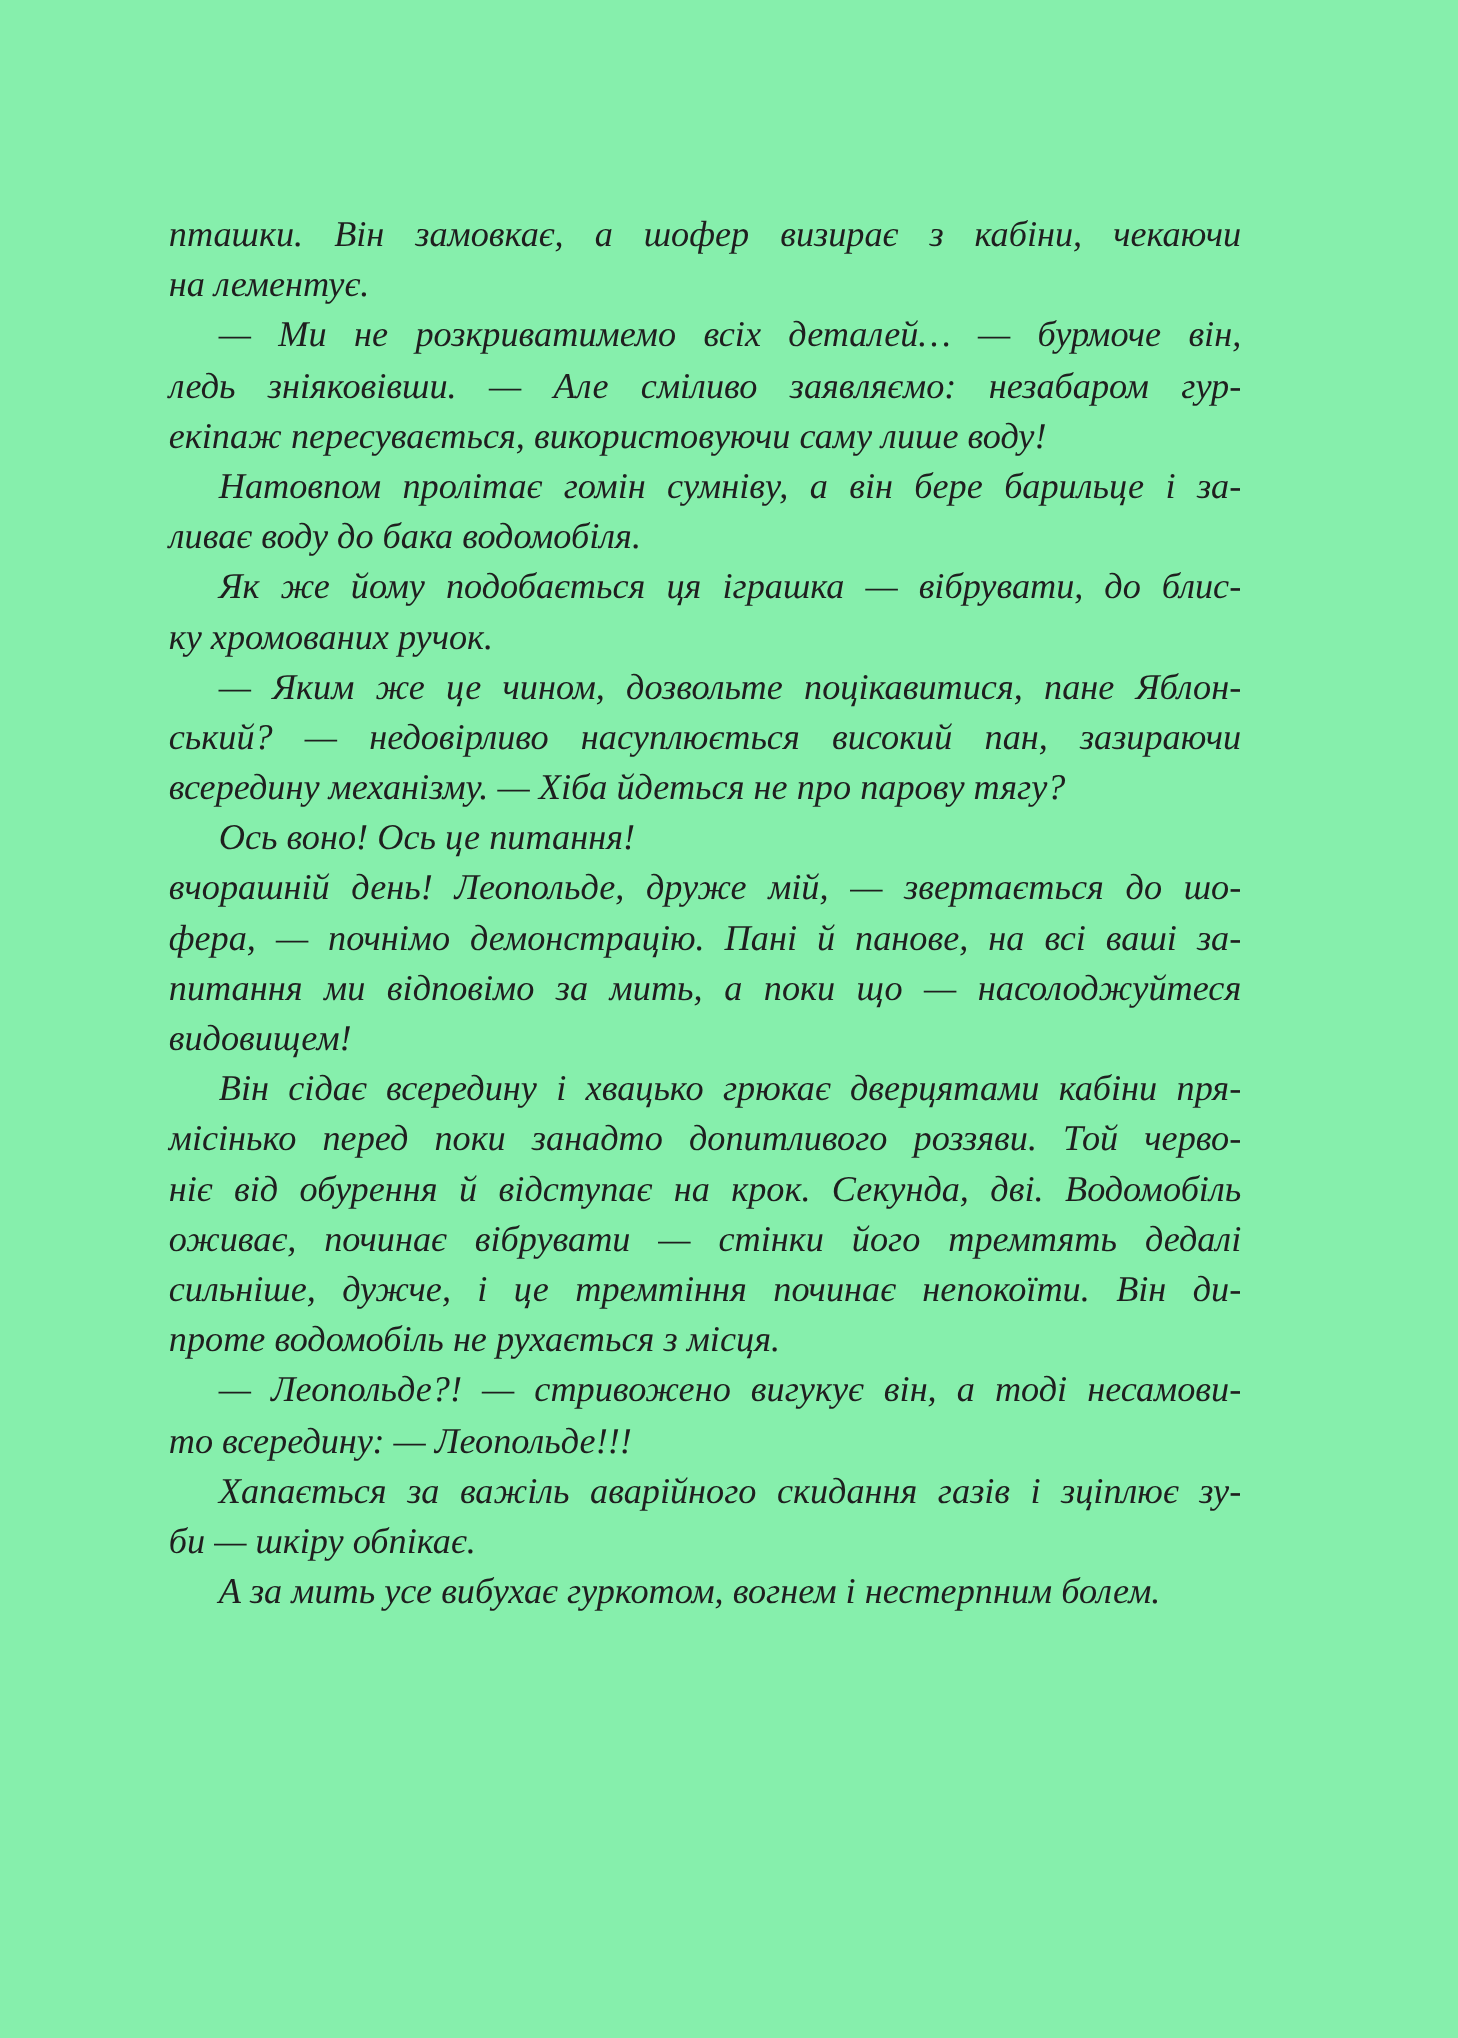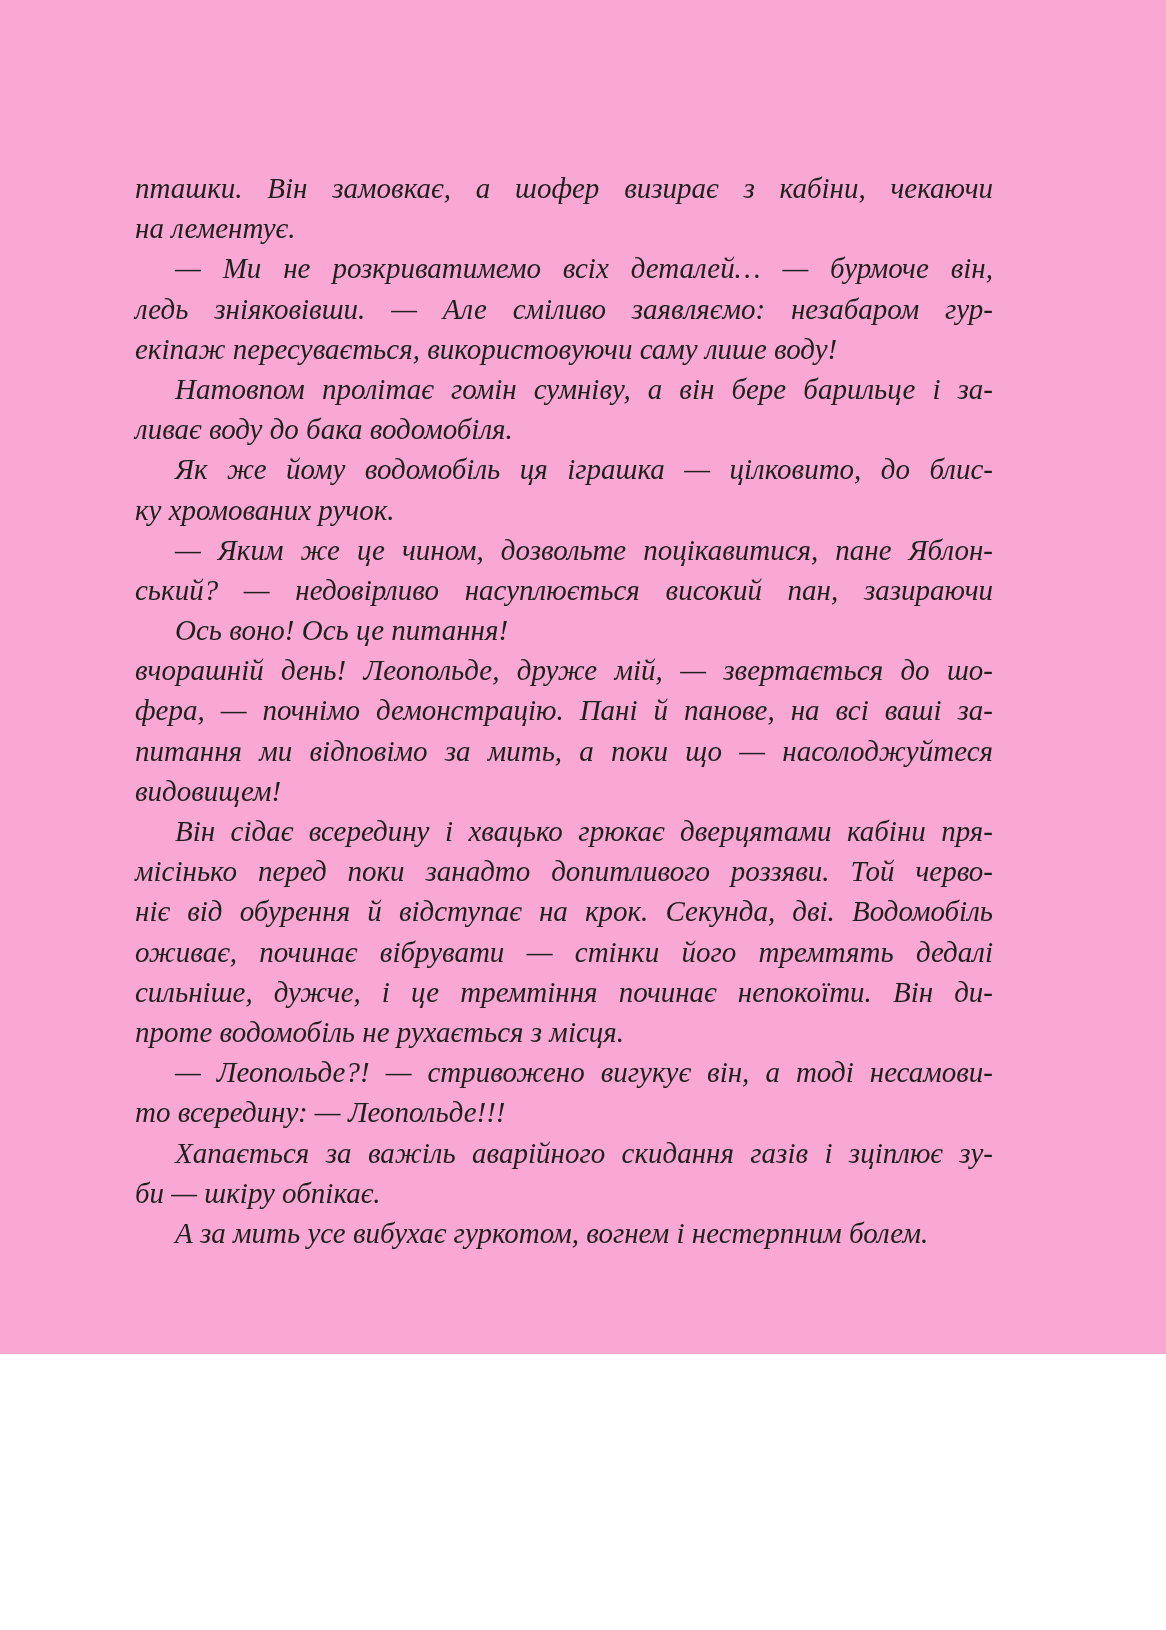--- a/index.html
+++ b/index.html
@@ -3,22 +3,22 @@
 <meta charset="utf-8">
 <style>
   html, body {
     margin: 0;
     padding: 0;
     background: #ffffff;
   }
   .page {
     position: relative;
     width: 1166px;
-    height: 1354px;
-    background: #f9a8d4;
+    height: 1630px;
+    background: #86efac;
     overflow: hidden;
   }
   .text-block {
     position: absolute;
     left: 135px;
     top: 168px;
     width: 858px;
     font-family: "Liberation Serif", "DejaVu Serif", serif;
     font-style: italic;
     font-size: 29px;
@@ -43,24 +43,25 @@
 
 <div class="page">
   <div class="text-block" style="color: rgb(31, 31, 31);">
       <div class="text-line">пташки. Він замовкає, а шофер визирає з кабіни, чекаючи</div>
       <div class="text-line last">на лементує.</div>
       <div class="text-line indent">— Ми не розкриватимемо всіх деталей… — бурмоче він,</div>
       <div class="text-line">ледь зніяковівши. — Але сміливо заявляємо: незабаром гур-</div>
       <div class="text-line last">екіпаж пересувається, використовуючи саму лише воду!</div>
       <div class="text-line indent">Натовпом пролітає гомін сумніву, а він бере барильце і за-</div>
       <div class="text-line last">ливає воду до бака водомобіля.</div>
-      <div class="text-line indent">Як же йому водомобіль ця іграшка — цілковито, до блис-</div>
+      <div class="text-line indent">Як же йому подобається ця іграшка — вібрувати, до блис-</div>
       <div class="text-line last">ку хромованих ручок.</div>
       <div class="text-line indent">— Яким же це чином, дозвольте поцікавитися, пане Яблон-</div>
       <div class="text-line">ський? — недовірливо насуплюється високий пан, зазираючи</div>
+      <div class="text-line last">всередину механізму. — Хіба йдеться не про парову тягу?</div>
       <div class="text-line indent last">Ось воно! Ось це питання!</div>
       <div class="text-line">вчорашній день! Леопольде, друже мій, — звертається до шо-</div>
       <div class="text-line">фера, — почнімо демонстрацію. Пані й панове, на всі ваші за-</div>
       <div class="text-line">питання ми відповімо за мить, а поки що — насолоджуйтеся</div>
       <div class="text-line last">видовищем!</div>
       <div class="text-line indent">Він сідає всередину і хвацько грюкає дверцятами кабіни пря-</div>
       <div class="text-line">місінько перед поки занадто допитливого роззяви. Той черво-</div>
       <div class="text-line">ніє від обурення й відступає на крок. Секунда, дві. Водомобіль</div>
       <div class="text-line">оживає, починає вібрувати — стінки його тремтять дедалі</div>
       <div class="text-line">сильніше, дужче, і це тремтіння починає непокоїти. Він ди-</div>

